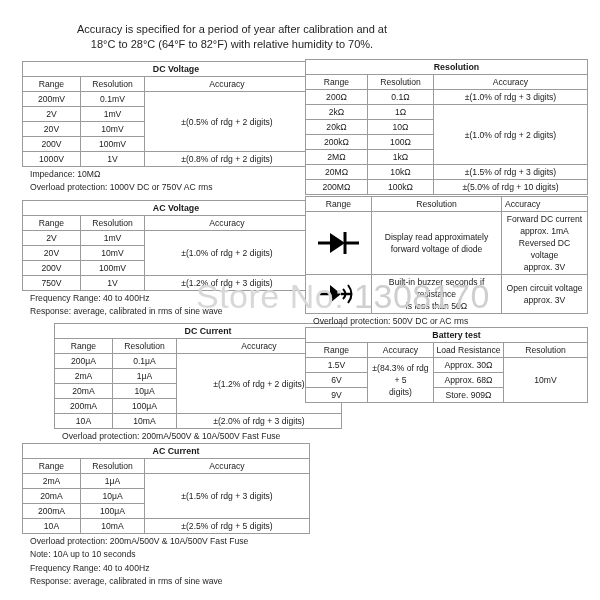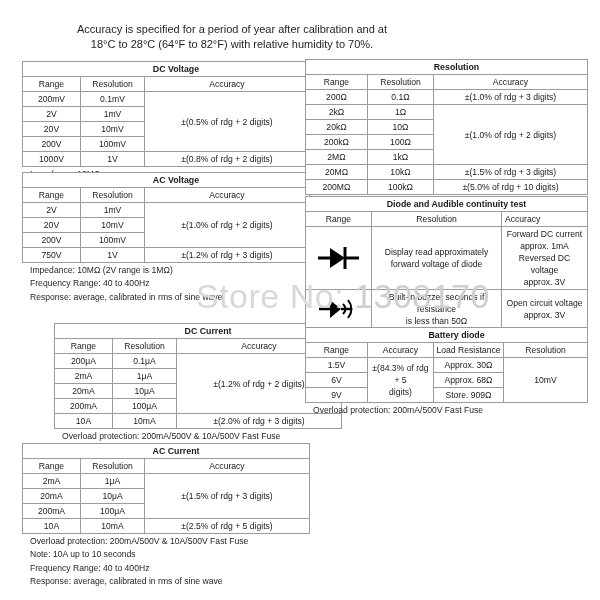--- a/index.html
+++ b/index.html
@@ -130,21 +130,21 @@
           <td>±(0.8% of rdg + 2 digits)</td>
         </tr>
       </tbody>
     </table>
     <div class="notes">
       <div class="note">Impedance: 10MΩ</div>
       <div class="note">Overload protection: 1000V DC or 750V AC rms</div>
     </div>
   </div>
 
-  <div class="blk" style="top:172px;">
+  <div class="blk" style="top:200px;">
     <table class="spec">
       <colgroup>
           <col style="width:58px">
           <col style="width:64px">
           <col>
         </colgroup>
       <tbody>
         <tr class="title-row">
             <td colspan="3">AC Voltage</td>
           </tr>
@@ -167,21 +167,20 @@
           <td>100mV</td>
         </tr>
         <tr>
           <td>750V</td>
           <td>1V</td>
           <td>±(1.2% of rdg + 3 digits)</td>
         </tr>
       </tbody>
     </table>
     <div class="notes">
-      <div class="note">Impedance: 10MΩ (2V range is 1MΩ)</div>
       <div class="note">Frequency Range: 40 to 400Hz</div>
       <div class="note">Response: average, calibrated in rms of sine wave</div>
     </div>
   </div>
 
   <div class="blk" style="top:323px;margin-left:32px;">
     <table class="spec">
       <colgroup>
           <col style="width:58px">
           <col style="width:64px">
@@ -330,23 +329,20 @@
   </div>
 
   <div class="blk" style="top:196px;">
     <table class="spec">
       <colgroup>
           <col style="width:66px">
           <col style="width:130px">
           <col>
         </colgroup>
       <tbody>
-        <tr class="title-row">
-            <td colspan="3">Diode and Audible continuity test</td>
-          </tr>
         <tr class="head-row">
           <td>Range</td>
           <td>Resolution</td>
           <td style="text-align:left;padding-left:3px;">Accuracy</td>
         </tr>
         <tr>
           <td class="sym-cell">
             <svg class="sym" width="46" height="26" viewBox="0 0 46 26">
               <line x1="2" y1="13" x2="14" y2="13" stroke="#000" stroke-width="3"></line>
               <polygon points="14,3 14,23 29,13" fill="#000"></polygon>
@@ -394,21 +390,21 @@
   <div class="blk" style="top:327px;">
     <table class="spec">
       <colgroup>
           <col style="width:62px">
           <col style="width:66px">
           <col style="width:70px">
           <col>
         </colgroup>
       <tbody>
         <tr class="title-row">
-            <td colspan="4">Battery diode</td>
+            <td colspan="4">Battery test</td>
           </tr>
         <tr class="head-row">
           <td>Range</td>
           <td>Accuracy</td>
           <td>Load Resistance</td>
           <td>Resolution</td>
         </tr>
         <tr>
           <td>1.5V</td>
           <td rowspan="3" class="multi">
@@ -421,23 +417,20 @@
         <tr>
           <td>6V</td>
           <td>Approx. 68Ω</td>
         </tr>
         <tr>
           <td>9V</td>
           <td>Store. 909Ω</td>
         </tr>
       </tbody>
     </table>
-    <div class="notes">
-      <div class="note">Overload protection: 200mA/500V Fast Fuse</div>
-    </div>
   </div>
 
 </div>
 
 <div class="watermark">
   <span>Store No:</span>
   <span class="wm-b">1308170</span>
 </div>
 
 </body></html>

